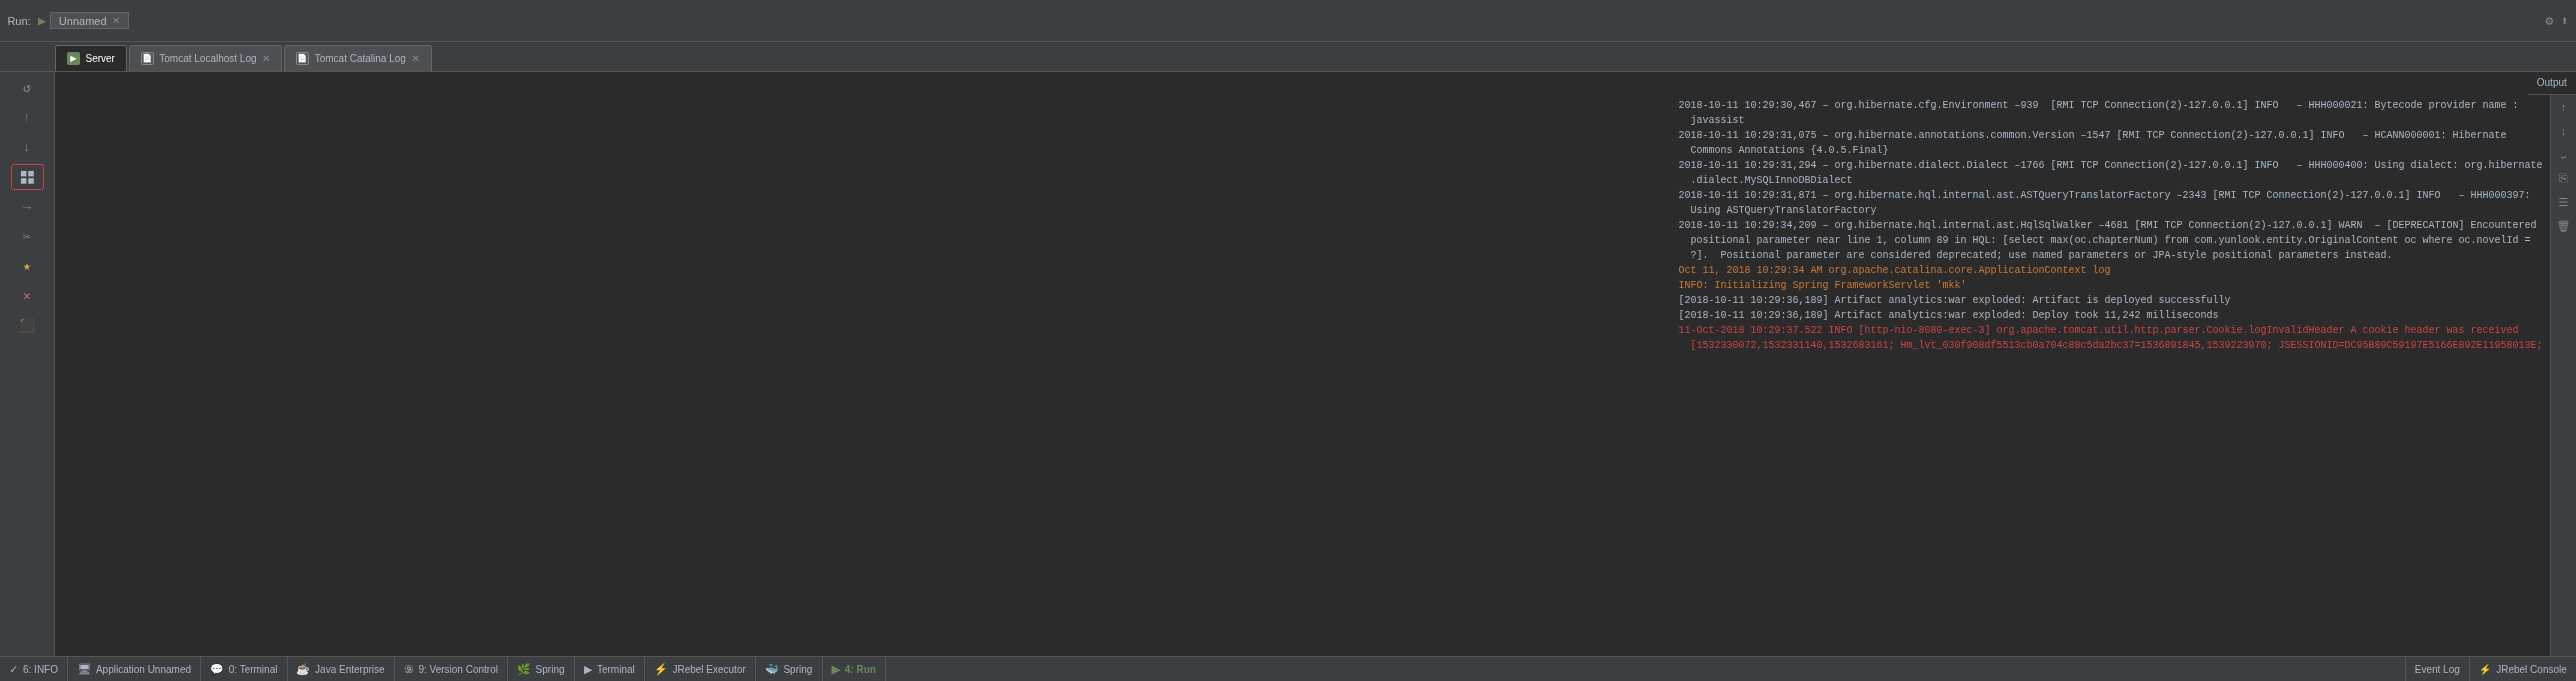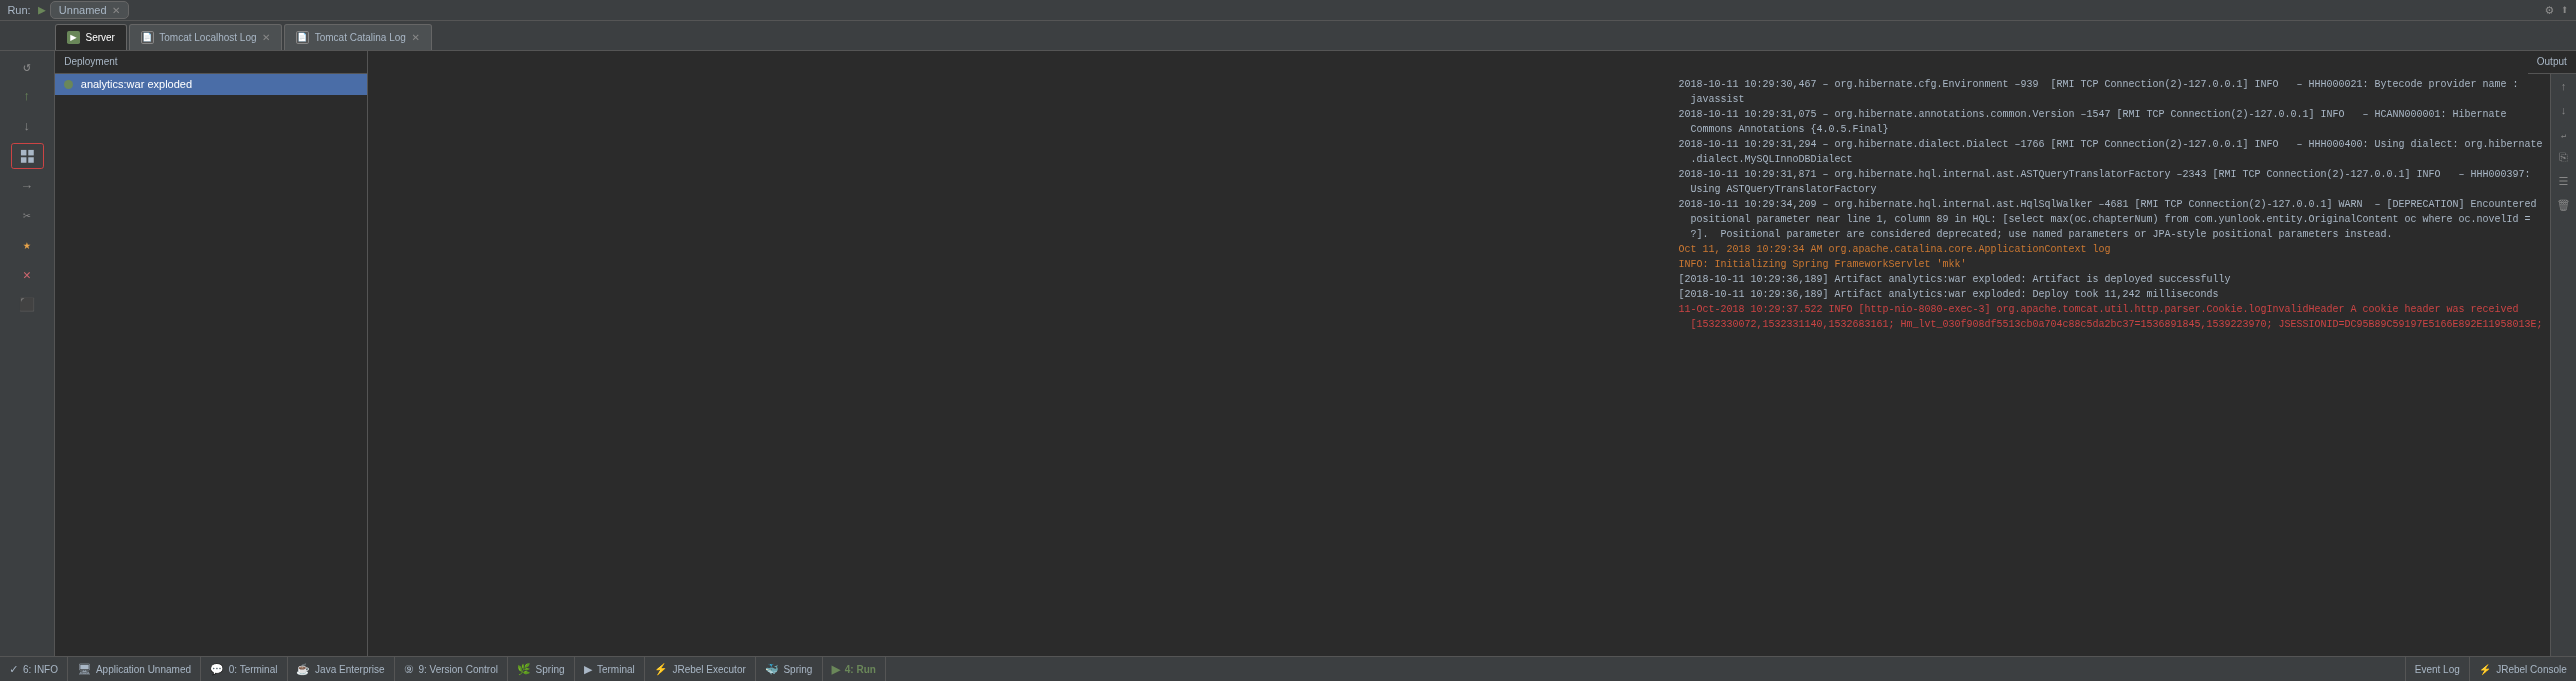--- a/index.html
+++ b/index.html
@@ -10,40 +10,40 @@
       color: #a9b7c6;
       width: 2576px;
       height: 682px;
       overflow: hidden;
       display: flex;
       flex-direction: column;
     }
 
     
     .top-bar {
-      height: 21px;
+      height: 42px;
       background: #3c3f41;
       display: flex;
       align-items: center;
       padding: 0 7.4px;
       border-bottom: 0.9px solid #555;
       flex-shrink: 0;
     }
     .run-label {
       color: #a9b7c6;
       font-family: sans-serif;
       font-size: 11px;
       margin-right: 7.4px;
     }
     .run-tab {
       display: flex;
       align-items: center;
       background: #4c5052;
       border: 0.9px solid #666;
-      border-radius: 5px;
+      border-radius: 0;
       padding: 1.8px 7.4px;
       color: #a9b7c6;
       font-family: sans-serif;
       font-size: 11px;
       gap: 5.5px;
     }
     .run-tab .close-x {
       cursor: pointer;
       color: #888;
       font-size: 10px;
@@ -343,27 +343,20 @@
 
     <div class="side-icon" style="color:#e8a44a;">★</div>
 
     <div class="side-icon danger">✕</div>
 
     <div class="side-icon">⬛</div>
   </div>
 
   <div class="content-area">
 
-    <div class="deployment-panel">
-      <div class="panel-header">Deployment</div>
-      <div class="deployment-item">
-        <div class="deployment-status-dot"></div>
-        <span>analytics:war exploded</span>
-      </div>
-    </div>
 
     <div class="output-panel">
       <div class="output-header">Output</div>
       <div class="output-body">
 
         <div class="log-area" id="log-area"><div class="log-line">2018-10-11 10:29:30,467 – org.hibernate.cfg.Environment –939  [RMI TCP Connection(2)-127.0.0.1] INFO   – HHH000021: Bytecode provider name :</div><div class="log-line">  javassist</div><div class="log-line">2018-10-11 10:29:31,075 – org.hibernate.annotations.common.Version –1547 [RMI TCP Connection(2)-127.0.0.1] INFO   – HCANN000001: Hibernate</div><div class="log-line">  Commons Annotations {4.0.5.Final}</div><div class="log-line">2018-10-11 10:29:31,294 – org.hibernate.dialect.Dialect –1766 [RMI TCP Connection(2)-127.0.0.1] INFO   – HHH000400: Using dialect: org.hibernate</div><div class="log-line">  .dialect.MySQLInnoDBDialect</div><div class="log-line">2018-10-11 10:29:31,871 – org.hibernate.hql.internal.ast.ASTQueryTranslatorFactory –2343 [RMI TCP Connection(2)-127.0.0.1] INFO   – HHH000397:</div><div class="log-line">  Using ASTQueryTranslatorFactory</div><div class="log-line">2018-10-11 10:29:34,209 – org.hibernate.hql.internal.ast.HqlSqlWalker –4681 [RMI TCP Connection(2)-127.0.0.1] WARN  – [DEPRECATION] Encountered</div><div class="log-line">  positional parameter near line 1, column 89 in HQL: [select max(oc.chapterNum) from com.yunlook.entity.OriginalContent oc where oc.novelId =</div><div class="log-line">  ?].  Positional parameter are considered deprecated; use named parameters or JPA-style positional parameters instead.</div><div class="log-line orange">Oct 11, 2018 10:29:34 AM org.apache.catalina.core.ApplicationContext log</div><div class="log-line orange">INFO: Initializing Spring FrameworkServlet 'mkk'</div><div class="log-line">[2018-10-11 10:29:36,189] Artifact analytics:war exploded: Artifact is deployed successfully</div><div class="log-line">[2018-10-11 10:29:36,189] Artifact analytics:war exploded: Deploy took 11,242 milliseconds</div><div class="log-line red">11-Oct-2018 10:29:37.522 INFO [http-nio-8080-exec-3] org.apache.tomcat.util.http.parser.Cookie.logInvalidHeader A cookie header was received</div><div class="log-line red">  [1532330072,1532331140,1532683161; Hm_lvt_030f908df5513cb0a704c88c5da2bc37=1536891845,1539223970; JSESSIONID=DC95B89C59197E5166E892E11958013E;</div></div>
 
         <div class="output-controls">
           <div class="output-ctrl-icon">↑</div>
           <div class="output-ctrl-icon">↓</div>

